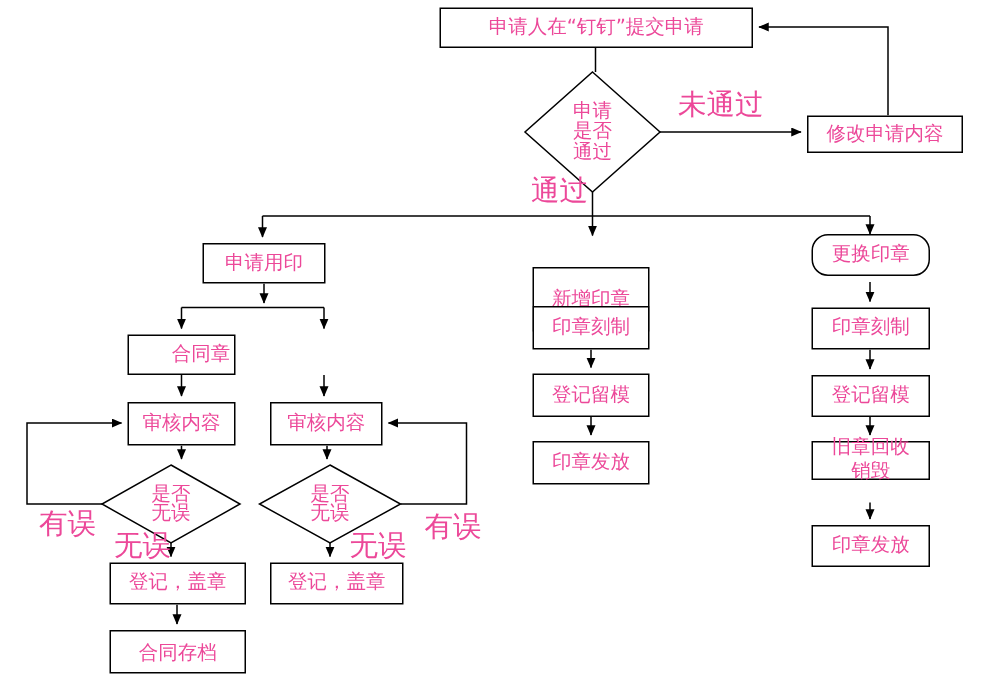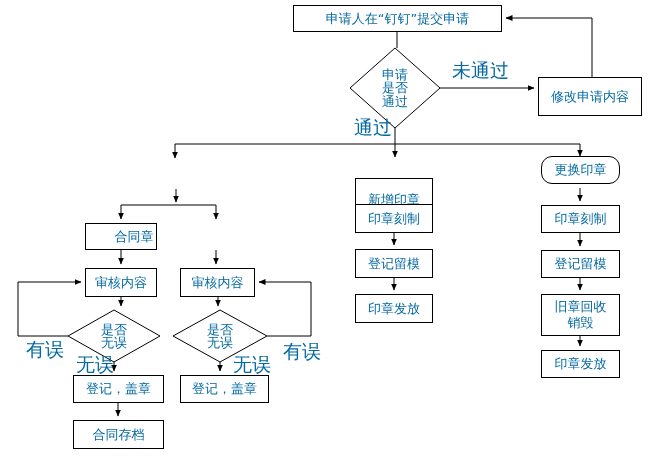--- a/index.html
+++ b/index.html
@@ -4,21 +4,21 @@
 <style>
   * { margin: 0; padding: 0; box-sizing: border-box; }
   html, body { background: #ffffff; }
   body { font-family: "DejaVu Sans", "Liberation Sans", sans-serif; }
   .canvas {
     position: relative;
     width: 667px;
     height: 457px;
     background: #ffffff;
     overflow: hidden;
-    color: #0369a1;
+    color: #ec4899;
   }
   .wires {
     position: absolute;
     left: 0; top: 0;
     width: 667px; height: 457px;
     z-index: 0;
   }
   .node {
     position: absolute;
     border: 1px solid #000000;
@@ -104,38 +104,39 @@
       <path d="M394,278 L394,290" marker-end="url(#arr)"></path>
 
       <path d="M580,188 L580,201" marker-end="url(#arr)"></path>
       <path d="M580,233 L580,246" marker-end="url(#arr)"></path>
       <path d="M580,278 L580,290" marker-end="url(#arr)"></path>
       <path d="M580,335 L580,346" marker-end="url(#arr)"></path>
     </g>
   </svg>
 
   <div class="node" style="left:293px;top:5px;width:209px;height:27px;">申请人在“钉钉”提交申请</div>
-  <div class="node" style="left:538px;top:77px;width:104px;height:39px;">修改申请内容</div>
+  <div class="node" style="left:538px;top:77px;width:104px;height:25px;">修改申请内容</div>
 
+  <div class="node" style="left:135px;top:162px;width:82px;height:27px;">申请用印</div>
   <div class="node" style="left:85px;top:223px;width:72px;height:27px;padding-left:26px;">合同章</div>
   <div class="node" style="left:85px;top:268px;width:72px;height:29px;">审核内容</div>
   <div class="node" style="left:180px;top:268px;width:75px;height:29px;">审核内容</div>
   <div class="node" style="left:73px;top:375px;width:91px;height:28px;">登记，盖章</div>
   <div class="node" style="left:180px;top:375px;width:89px;height:28px;">登记，盖章</div>
   <div class="node" style="left:73px;top:420px;width:91px;height:29px;font-family:Liberation Serif, serif;">合同存档</div>
 
   <div class="node" style="left:355px;top:161px;width:78px;height:43px;margin-top:17px;">新增印章</div>
   <div class="node" style="left:355px;top:204px;width:78px;height:29px;">印章刻制</div>
   <div class="node" style="left:355px;top:249px;width:78px;height:29px;">登记留模</div>
   <div class="node" style="left:355px;top:294px;width:78px;height:29px;">印章发放</div>
 
   <div class="node" style="left:541px;top:156px;width:79px;height:28px;border-radius:11px;">更换印章</div>
   <div class="node" style="left:541px;top:205px;width:79px;height:28px;">印章刻制</div>
   <div class="node" style="left:541px;top:250px;width:79px;height:28px;">登记留模</div>
-  <div class="node" style="left:541px;top:294px;width:79px;height:42px;">旧章回收
+  <div class="node" style="left:541px;top:294px;width:79px;height:26px;">旧章回收
 销毁</div>
   <div class="node" style="left:541px;top:350px;width:79px;height:28px;">印章发放</div>
 
   <div class="dtext" style="left:363px;top:61px;width:64px;height:54px;text-align:center;">申请
 是否
 通过</div>
   <div class="dtext" style="left:84px;top:321px;width:60px;height:30px;">是否
 无误</div>
   <div class="dtext" style="left:190px;top:321px;width:60px;height:30px;">是否
 无误</div>

